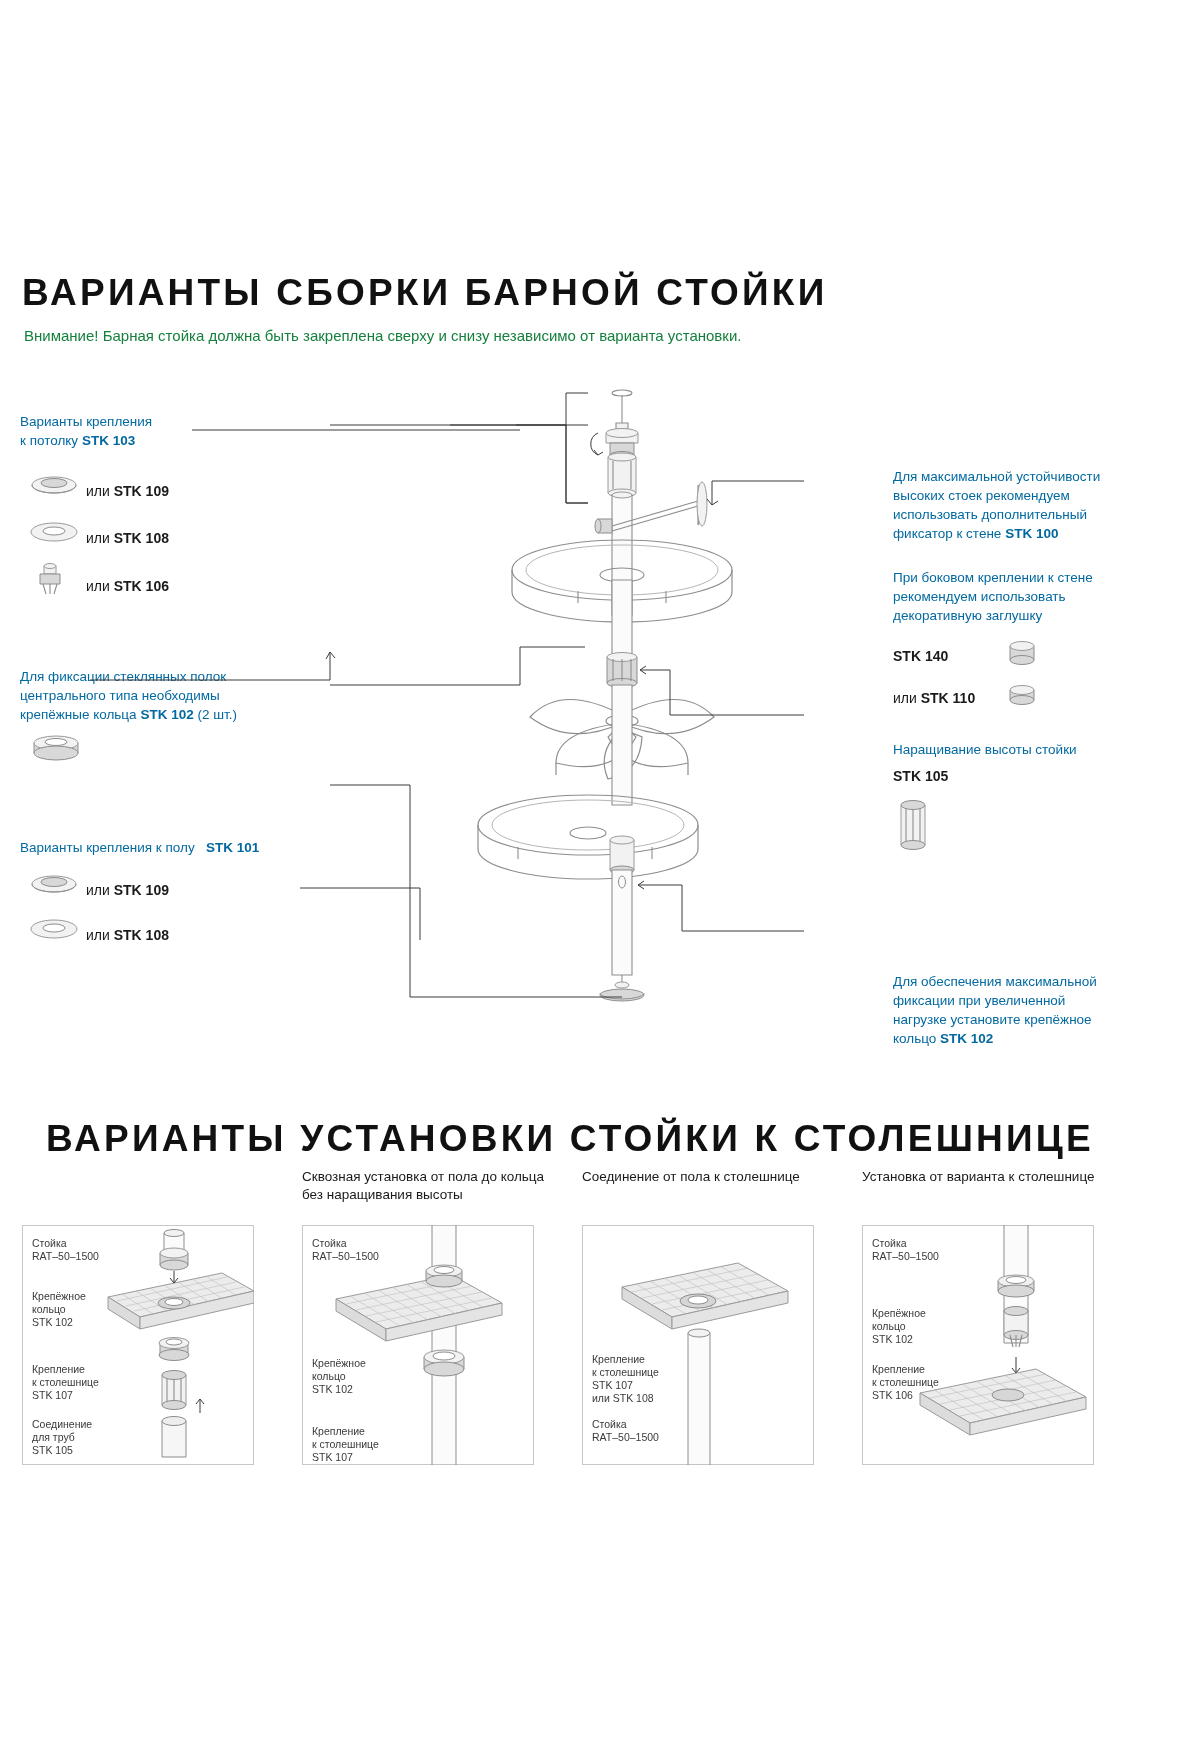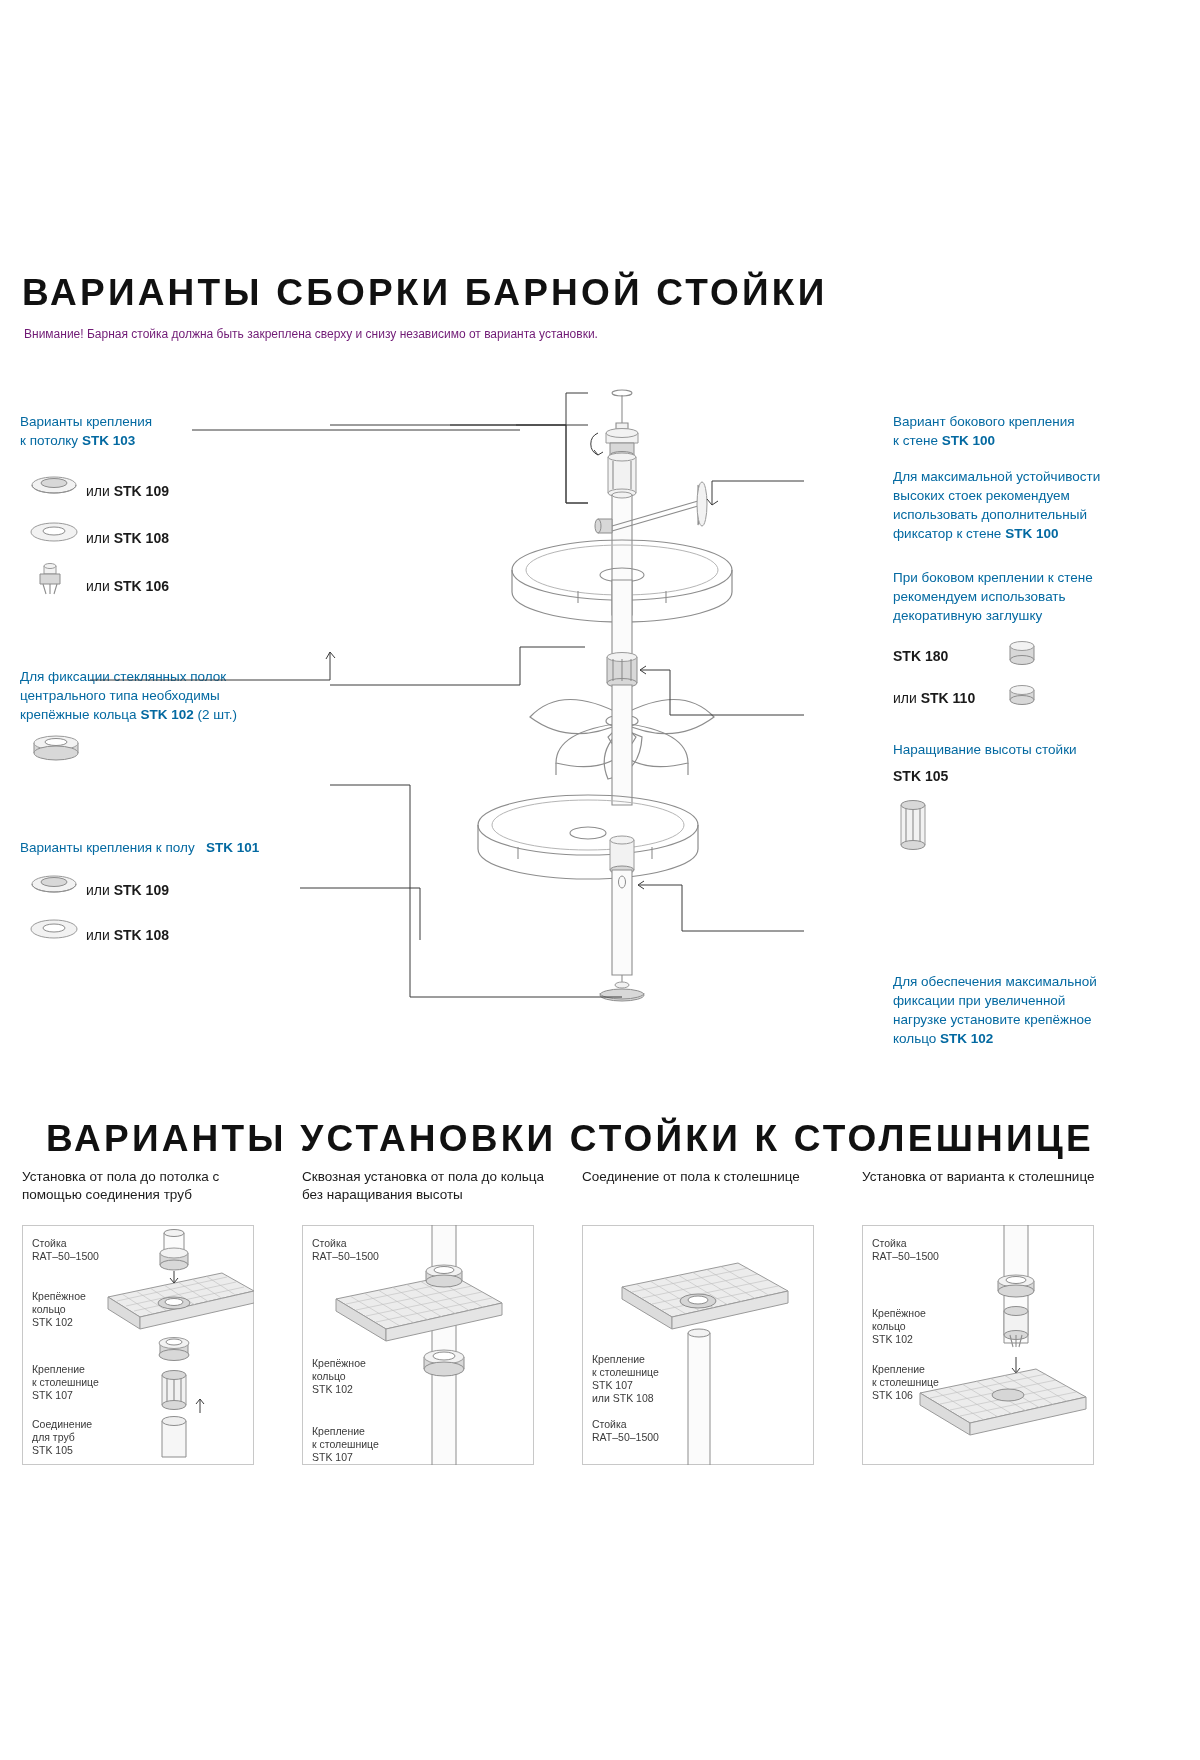--- a/index.html
+++ b/index.html
@@ -31,22 +31,22 @@
     color: #111;
     white-space: nowrap;
   }
   #title-main { left: 22px; top: 272px; }
   #title-second { left: 22px; top: 1118px; margin-left: 24px; }
 
   .subtitle {
     position: absolute;
     left: 24px;
     top: 327px;
-    font-size: 12px;
-    color: #701a75;
+    font-size: 15px;
+    color: #15803d;
     white-space: nowrap;
   }
 
   
   .note {
     position: absolute;
     font-size: 13.5px;
     line-height: 19px;
     color: #0369a1;
   }
@@ -296,39 +296,35 @@
     <ellipse cx="28" cy="13" rx="11" ry="4" fill="#fff" stroke="#8d8d8d"></ellipse>
   </svg>
 
   <svg style="position:absolute; left:0; top:380px;" width="520" height="560">
     <path d="M192 50 L540 50" class="ln"></path>
     <path d="M90 300 L330 300 L330 272" class="ln"></path>
     <path d="M330 272 l-4 7 M330 272 l5 6" class="ln"></path>
     <path d="M300 508 L420 508 L420 585" class="ln"></path>
   </svg>
 
-  <div class="note" id="note-wall">
-    <span>Вариант бокового крепления</span><br>
-    <span>к стене </span><b>STK 100</b>
-  </div>
 
   <div class="note" id="note-stability">
     <span>Для максимальной устойчивости</span><br>
     <span>высоких стоек рекомендуем</span><br>
     <span>использовать дополнительный</span><br>
     <span>фиксатор к стене </span><b>STK 100</b>
   </div>
 
   <div class="note" id="note-cap">
     <span>При боковом креплении к стене</span><br>
     <span>рекомендуем использовать</span><br>
     <span>декоративную заглушку</span>
   </div>
   <div class="opt-row" style="left:893px; top:648px;">
-    <b>STK 180</b>
+    <b>STK 140</b>
   </div>
   <div class="opt-row" style="left:893px; top:690px;">
     <span>или </span><b>STK 110</b>
   </div>
   <svg class="thumb" style="left:1002px; top:638px;" width="40" height="28">
     <path d="M8 8 h24 v14 h-24 z" class="midfill"></path>
     <ellipse cx="20" cy="8" rx="12" ry="4.5" class="lightfill"></ellipse>
     <ellipse cx="20" cy="22" rx="12" ry="4.5" class="midfill"></ellipse>
   </svg>
   <svg class="thumb" style="left:1002px; top:682px;" width="40" height="26">
@@ -352,22 +348,20 @@
     <line x1="27" y1="14" x2="27" y2="46" class="gray"></line>
   </svg>
 
   <div class="note" id="note-maxfix">
     <span>Для обеспечения максимальной</span><br>
     <span>фиксации при увеличенной</span><br>
     <span>нагрузке установите крепёжное</span><br>
     <span>кольцо  </span><b>STK 102</b>
   </div>
 
-  <div class="panel-head" style="left:22px; top:1168px; width:250px;">Установка от пола до потолка
-с помощью соединения труб</div>
   <div class="panel-box" style="left:22px; top:1225px; width:232px; height:240px;"></div>
   <svg style="position:absolute; left:22px; top:1225px;" width="232" height="240">
 
     <g>
       <path d="M86 72 L200 48 L232 66 L118 92 Z" fill="#ececec" stroke="#9a9a9a"></path>
       <path d="M86 72 L86 84 L118 104 L118 92 Z" fill="#dcdcdc" stroke="#9a9a9a"></path>
       <path d="M118 92 L232 66 L232 78 L118 104 Z" fill="#e4e4e4" stroke="#9a9a9a"></path>
       <g stroke="#bdbdbd" stroke-width="0.6">
         <line x1="100" y1="69" x2="131" y2="89"></line>
           <line x1="114" y1="66" x2="145" y2="86"></line>

